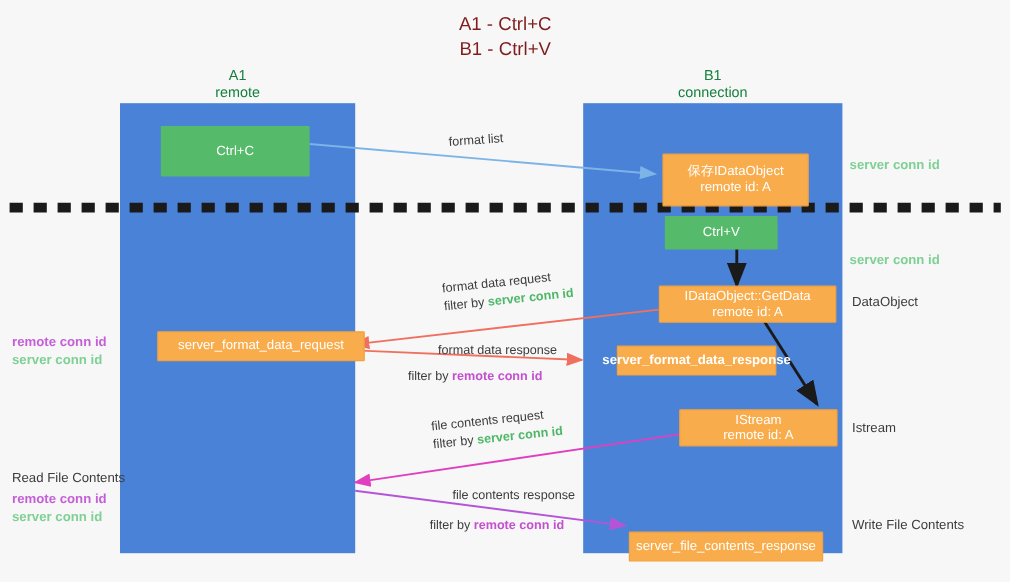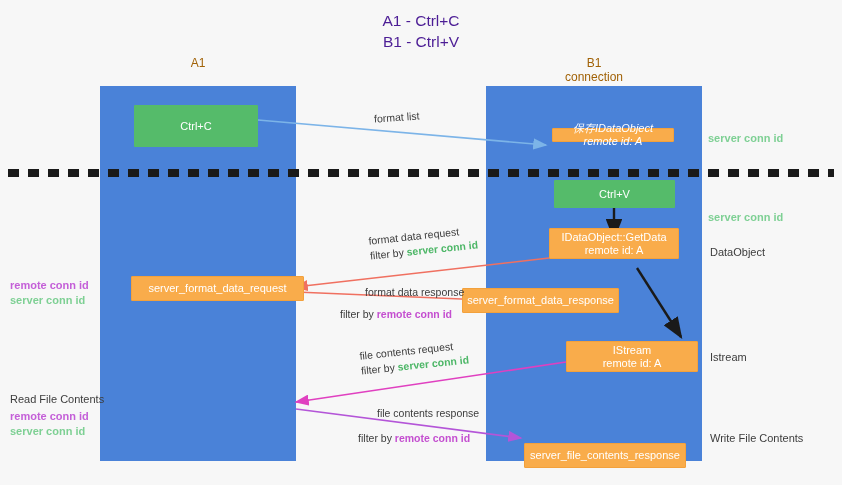--- a/index.html
+++ b/index.html
@@ -15,36 +15,36 @@
     font-family: "Liberation Sans", sans-serif;
     overflow: hidden;
   }
   
   .title-block {
     position: absolute;
     left: 0;
     top: 10px;
     width: 842px;
     text-align: center;
-    color: #4c1d95;
+    color: #7f1d1d;
     font-size: 15.5px;
     line-height: 21px;
   }
   
   .lane {
     position: absolute;
     background: #4a82d8;
   }
   .lane-a { left: 100px; top: 86px; width: 196px; height: 375px; }
   .lane-b { left: 486px; top: 86px; width: 216px; height: 375px; }
 
   .lane-head {
     position: absolute;
     text-align: center;
-    color: #a16207;
+    color: #15803d;
     font-size: 12px;
     line-height: 14px;
     top: 56px;
   }
   .lane-head-a { left: 100px; width: 196px; }
   .lane-head-b { left: 486px; width: 216px; }
 
   
   .node {
     position: absolute;
@@ -98,20 +98,21 @@
 
 <div id="canvas">
 
   <div class="title-block">
     <div>A1 - Ctrl+C</div>
     <div>B1 - Ctrl+V</div>
   </div>
 
   <div class="lane-head lane-head-a">
     <div>A1</div>
+    <div>remote</div>
   </div>
   <div class="lane-head lane-head-b">
     <div>B1</div>
     <div>connection</div>
   </div>
 
   <div class="lane lane-a"></div>
   <div class="lane lane-b"></div>
 
   <svg class="overlay">
@@ -147,44 +148,44 @@
 
     <line x1="296" y1="409" x2="521" y2="438" stroke="#b455d8" stroke-width="1.6" marker-end="url(#ah-purple)"></line>
 
     <line x1="8" y1="173" x2="834" y2="173" stroke="#1a1a1a" stroke-width="8" stroke-dasharray="11 9"></line>
   </svg>
 
   <div class="node green" style="left:134px; top:105px; width:124px; height:42px;">
     <span>Ctrl+C</span>
   </div>
 
-  <div class="node orange" style="left:552px; top:128px; width:122px; height:14px;font-style:italic;">
+  <div class="node orange" style="left:552px; top:128px; width:122px; height:44px;">
     <span>保存IDataObject</span>
     <span>remote id: A</span>
   </div>
 
-  <div class="node green" style="left:554px; top:180px; width:121px; height:28px;">
+  <div class="node green" style="left:554px; top:180px; width:94px; height:28px;">
     <span>Ctrl+V</span>
   </div>
 
-  <div class="node orange" style="left:549px; top:228px; width:130px; height:31px;">
+  <div class="node orange" style="left:549px; top:238px; width:148px; height:31px;">
     <span>IDataObject::GetData</span>
     <span>remote id: A</span>
   </div>
 
   <div class="node orange" style="left:566px; top:341px; width:132px; height:31px;">
     <span>IStream</span>
     <span>remote id: A</span>
   </div>
 
   <div class="node orange" style="left:131px; top:276px; width:173px; height:25px;">
     <span>server_format_data_request</span>
   </div>
 
-  <div class="node orange" style="left:462px; top:288px; width:157px; height:25px;">
+  <div class="node orange" style="left:514px; top:288px; width:133px; height:25px;font-weight:bold;">
     <span>server_format_data_response</span>
   </div>
 
 
   <div class="node orange" style="left:524px; top:426px; width:162px; height:25px;margin-top:17px;">
     <span>server_file_contents_response</span>
   </div>
 
   <div class="edge-label" style="left:374px; top:110px; transform:rotate(-4deg);">
     <span>format list</span>

